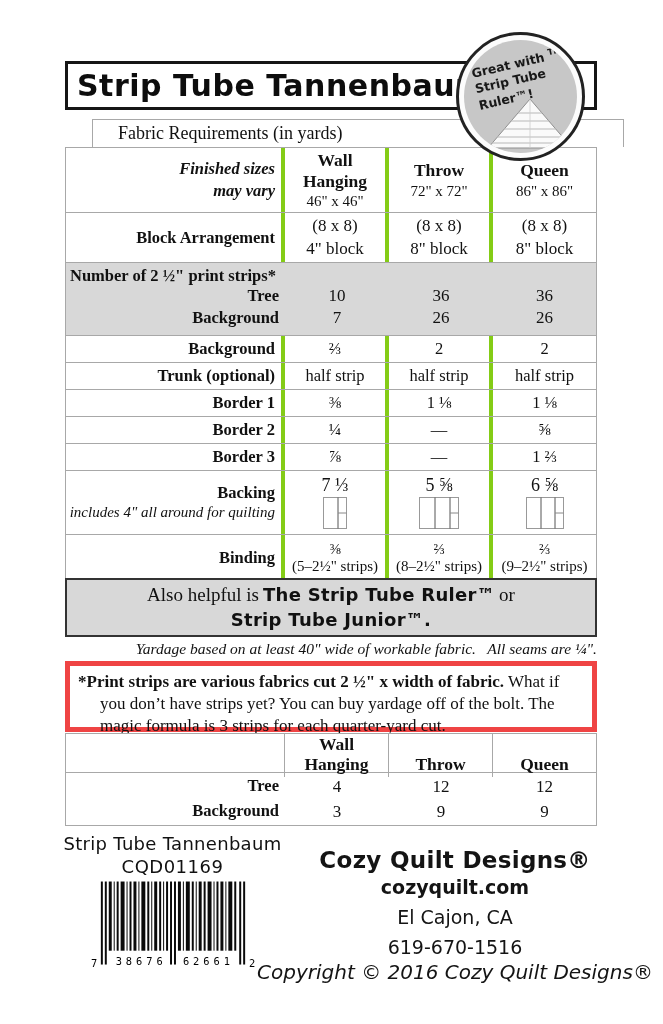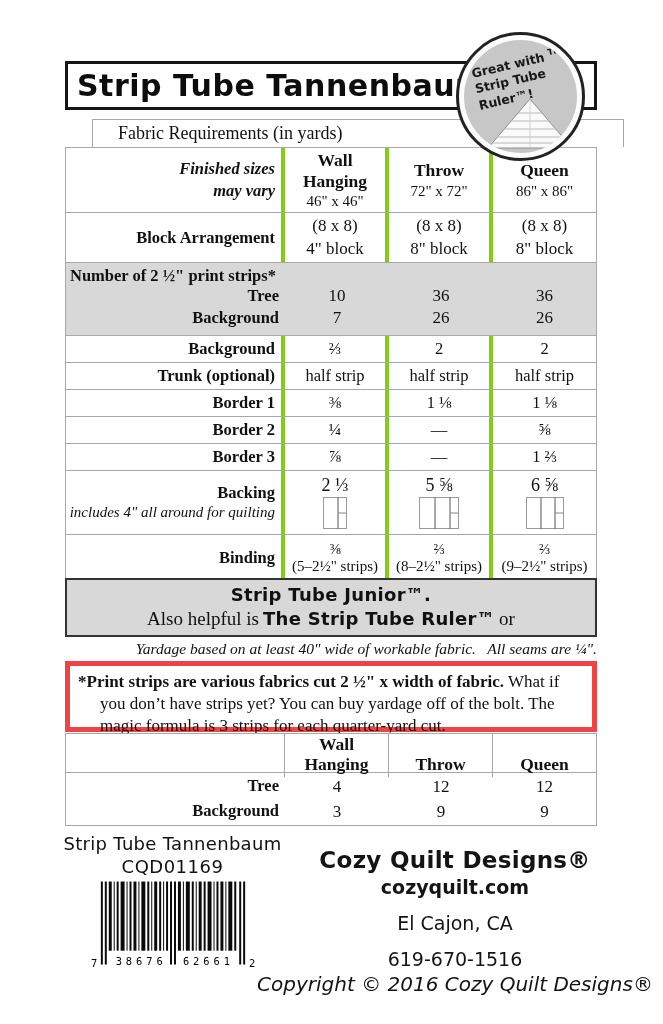--- a/index.html
+++ b/index.html
@@ -130,21 +130,21 @@
                text-align:center; font-family:"DejaVu Sans", sans-serif; }
   .pattern-name { font-size:18px; letter-spacing:0.3px; }
   .sku { font-size:18px; margin-top:2px; letter-spacing:0.5px; }
   .barcode { margin-top:4px; }
   .barcode text { font-family:"DejaVu Sans Mono", monospace; font-size:10.5px; }
 
   .foot-right { position:absolute; left:255px; top:847px; width:400px;
                 text-align:center; font-family:"DejaVu Sans", sans-serif; color:#141414; }
   .brand-big { font-size:23px; font-weight:bold; letter-spacing:0.3px; }
   .website { font-size:19px; font-weight:bold; margin-top:3px; }
-  .city, .phone { font-size:19px; margin-top:14px; }
+  .city, .phone { font-size:19px; margin-top:8px; }
   .copyright { font-size:20px; margin-top:2px;font-style:italic; }
 </style>
 </head>
 <body>
 
 <div class="sheet">
 
   <div class="title-box">
     <h1>Strip Tube Tannenbaum</h1>
   </div>
@@ -252,21 +252,21 @@
       <div class="cell val">—</div>
       <div class="cell val">1 ⅔</div>
     </div>
 
     <div class="trow backing-row">
       <div class="cell lbl backing-lbl">
         <div>Backing</div>
         <div class="backing-note">includes 4" all around for quilting</div>
       </div>
       <div class="cell">
-        <div class="backing-val">2 ⅓</div>
+        <div class="backing-val">7 ⅓</div>
         <svg width="24" height="32" viewBox="0 0 24 32">
           <rect x="0.5" y="0.5" width="23" height="31" fill="#fff" stroke="#999"></rect>
           <line x1="15" y1="0.5" x2="15" y2="31.5" stroke="#555"></line>
           <line x1="15" y1="16" x2="23.5" y2="16" stroke="#888"></line>
         </svg>
       </div>
       <div class="cell">
         <div class="backing-val">5 ⅝</div>
         <svg width="40" height="32" viewBox="0 0 40 32">
           <rect x="0.5" y="0.5" width="39" height="31" fill="#fff" stroke="#999"></rect>
@@ -299,26 +299,26 @@
       <div class="cell">
         <div class="frac">⅔</div>
         <div class="bind-note">(9–2½" strips)</div>
       </div>
     </div>
 
   </div>
 
   <div class="helpful">
     <div>
-      <span class="brand">Strip Tube Junior™.</span>
-    </div>
-    <div>
       <span class="serif">Also helpful is</span>
       <span class="brand">The Strip Tube Ruler™</span>
       <span class="serif">or</span>
+    </div>
+    <div>
+      <span class="brand">Strip Tube Junior™.</span>
     </div>
   </div>
 
   <div class="yardage">Yardage based on at least 40" wide of workable fabric.   All seams are ¼".</div>
 
   <div class="footnote">
     <p>
       <span class="fb">*Print strips are various fabrics cut 2 ½" x width of fabric.</span><span>  What if you don’t have strips yet? You can buy yardage off of the bolt. The magic formula is 3 strips for each quarter-yard cut.</span>
     </p>
   </div>

